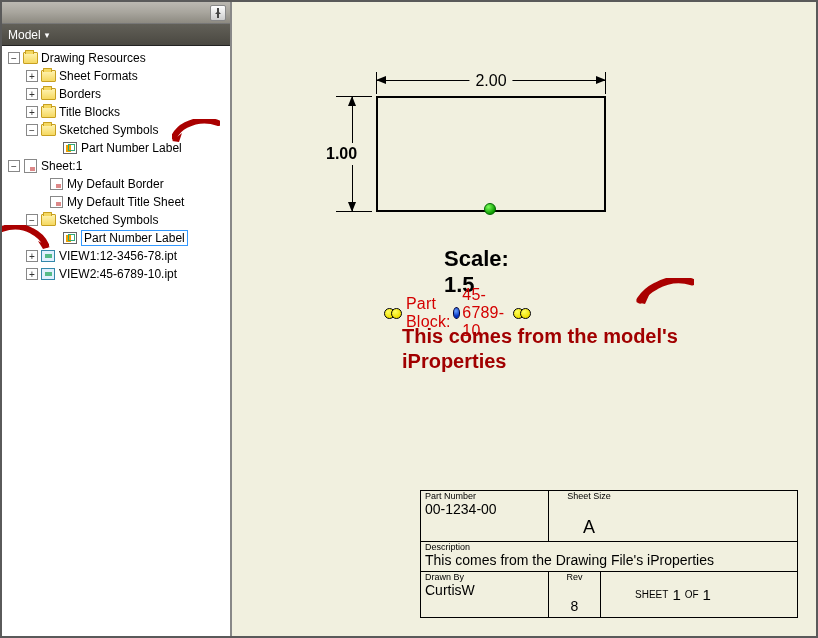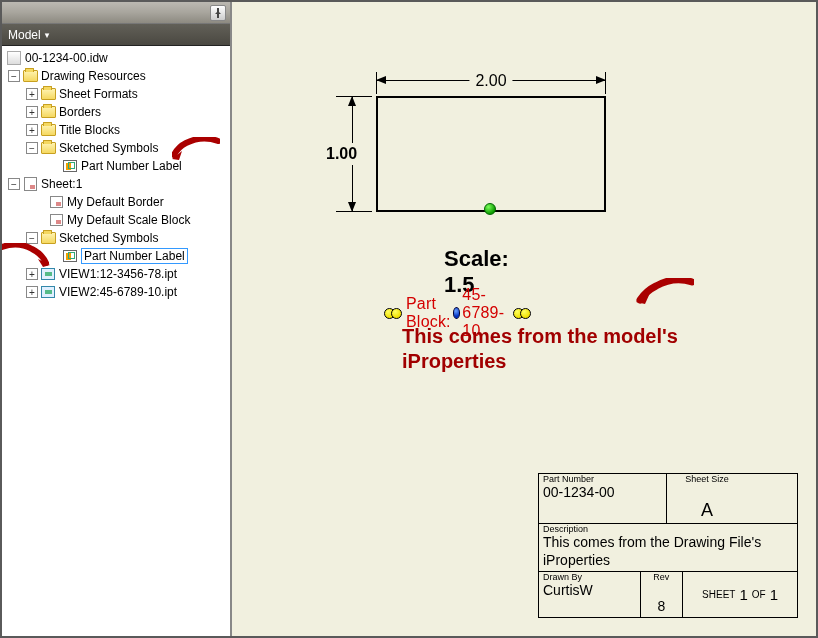--- a/index.html
+++ b/index.html
@@ -174,21 +174,21 @@
     border:1px solid #003;
     margin:0 -2px;
   }
   .annot-red{
     position:absolute; left:70px; top:258px; width:310px;
     color:#a10000; font-size:20px; font-weight:700; line-height:1.25;margin-left:28px;
   }
   
   .title-block{
     position:absolute; right:18px; bottom:18px;
-    width:260px; border:1px solid #000;
+    width:378px; border:1px solid #000;
     font-size:12px; background:#f1f0df;
   }
   .tb-row{ display:flex; border-bottom:1px solid #000;}
   .tb-row:last-child{ border-bottom:none;}
   .tb-cell{ border-right:1px solid #000; padding:1px 4px 2px 4px; display:flex; flex-direction:column;}
   .tb-cell:last-child{ border-right:none;}
   .tb-lbl{ font-size:9px; color:#000; line-height:1;}
   .tb-val{ font-size:14px; line-height:1.2; }
   .tb-center{ align-items:center; justify-content:center;gap:16px;}
   
@@ -205,27 +205,20 @@
           <path d="M4 0h2v4l2 2H2l2-2z M4 6h2v4H4z" fill="#444"></path>
         </svg>
     </span>
   </div>
   <div class="panel-header">
     <span>Model</span>
     <span style="font-size:9px;">▾</span>
   </div>
   <div class="tree">
 
-    <div class="tree-row">
-      <span class="indent" style="width:2px"></span>
-      <span class="tree-icon">
-          <span class="i-file"></span>
-        </span>
-      <span class="tree-label">00-1234-00.idw</span>
-    </div>
 
     <div class="tree-row">
       <span class="indent" style="width:4px"></span>
       <span class="expander">−</span>
       <span class="tree-icon">
           <span class="i-folder"></span>
         </span>
       <span class="tree-label">Drawing Resources</span>
     </div>
 
@@ -295,21 +288,21 @@
         </span>
       <span class="tree-label">My Default Border</span>
     </div>
 
     <div class="tree-row">
       <span class="indent" style="width:30px"></span>
       <span class="expander empty"></span>
       <span class="tree-icon">
           <span class="i-sheet" style="height:12px;"></span>
         </span>
-      <span class="tree-label">My Default Scale Block</span>
+      <span class="tree-label">My Default Title Sheet</span>
     </div>
 
     <div class="tree-row">
       <span class="indent" style="width:22px"></span>
       <span class="expander">−</span>
       <span class="tree-icon">
           <span class="i-folder"></span>
         </span>
       <span class="tree-label">Sketched Symbols</span>
     </div>

